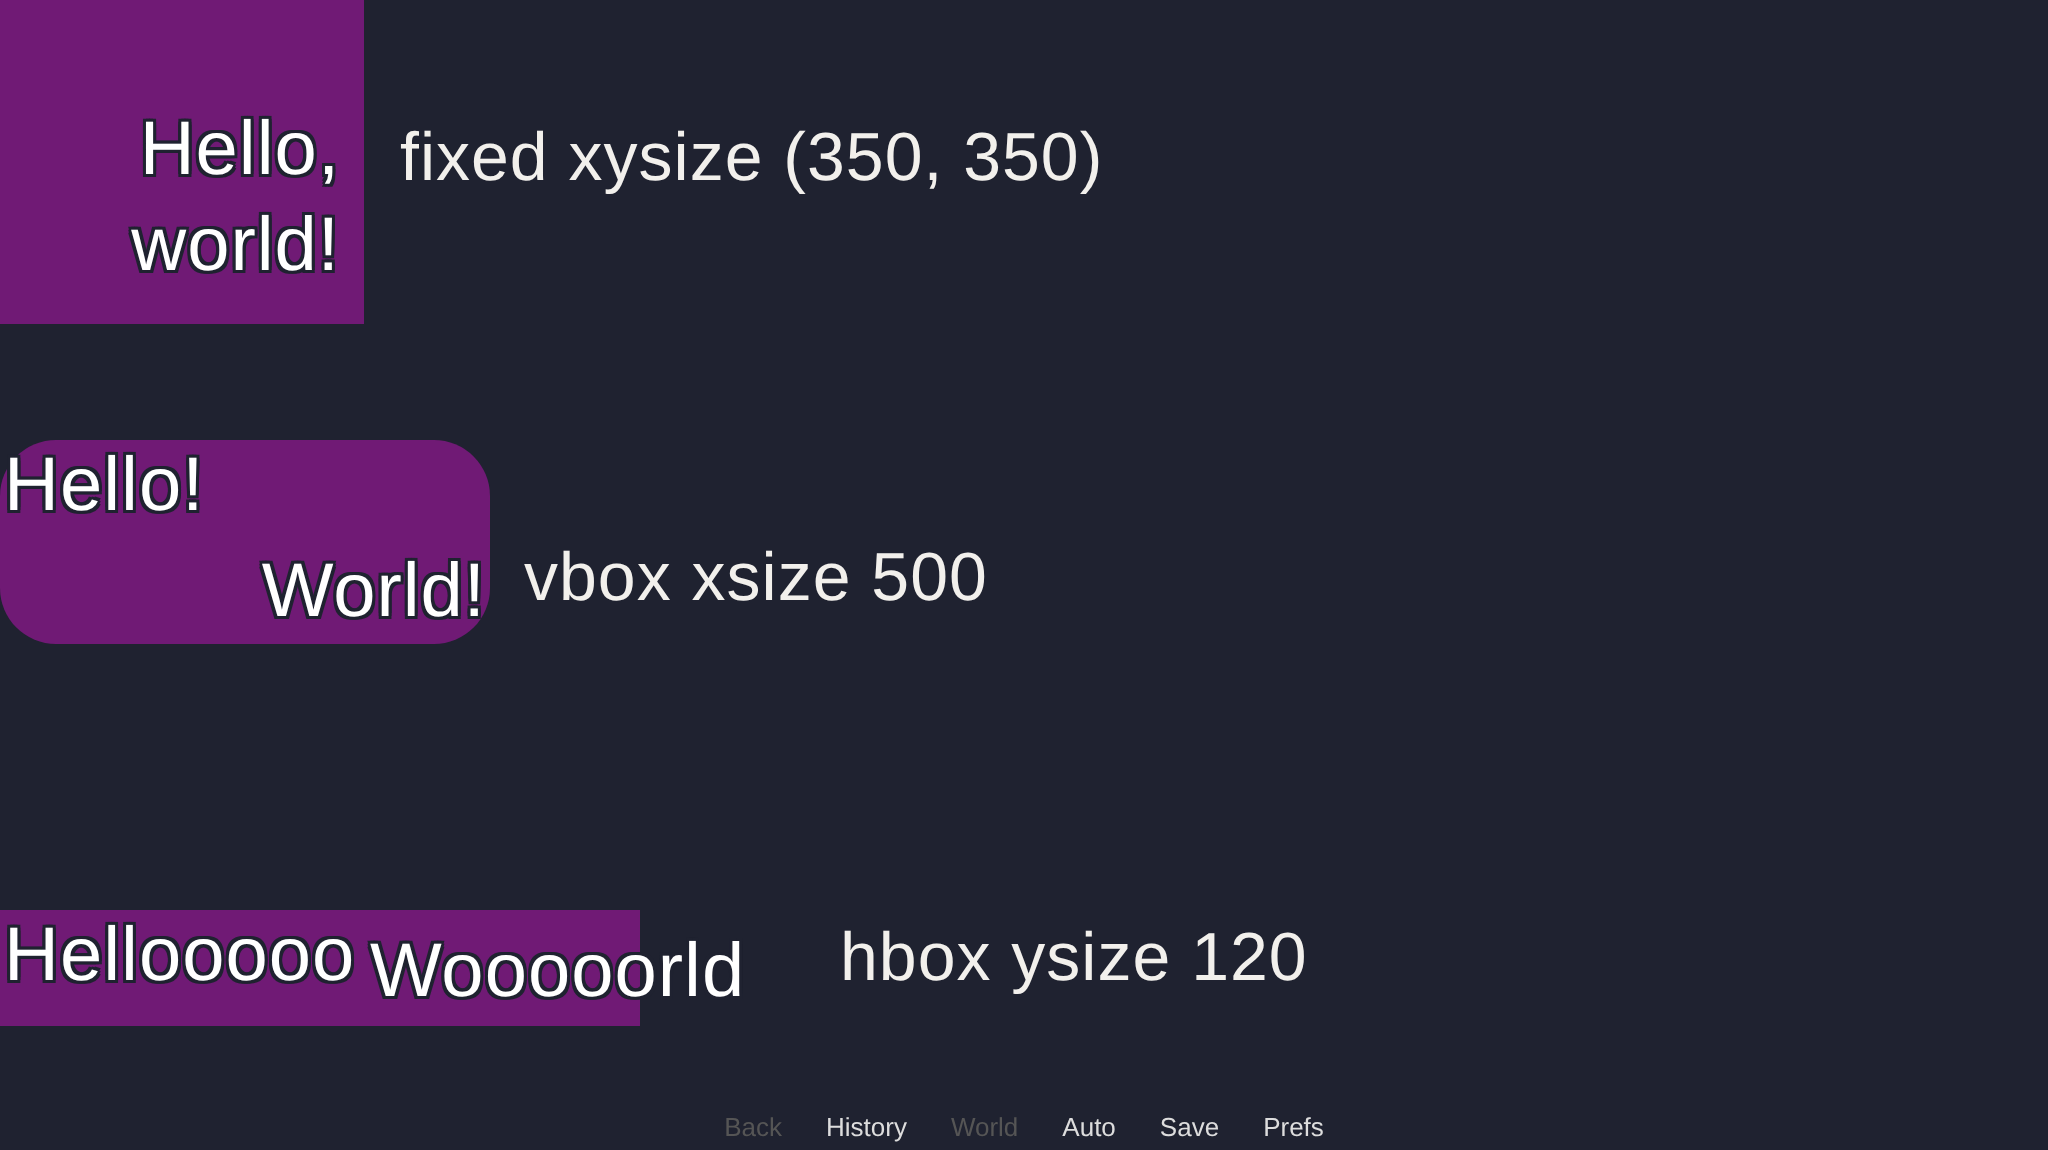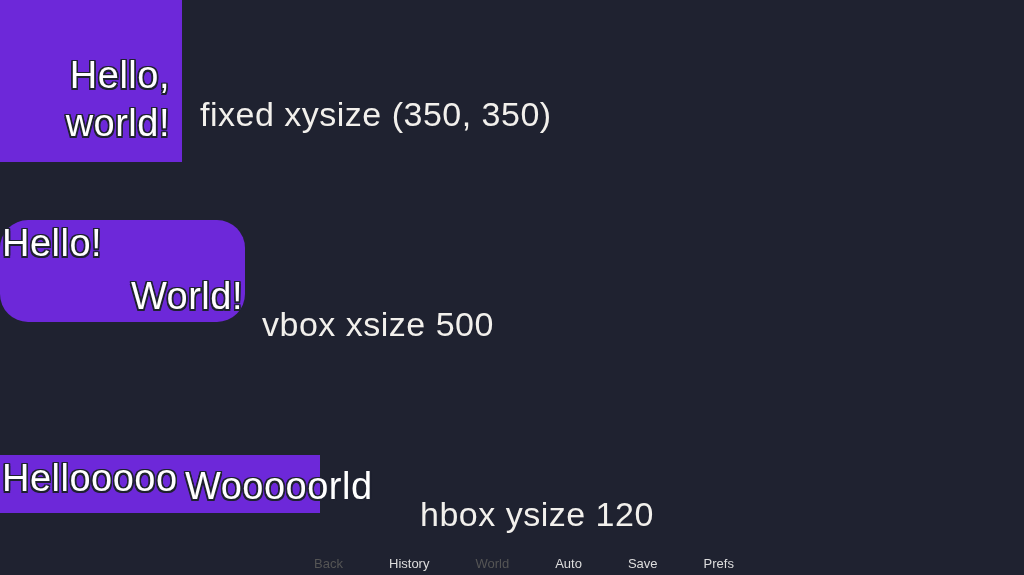--- a/index.html
+++ b/index.html
@@ -5,21 +5,21 @@
     * { margin: 0; padding: 0; box-sizing: border-box; }
     body {
       width: 1024px;
       height: 575px;
       background: #1f2230;
       font-family: Verdana, Geneva, sans-serif;
       position: relative;
       overflow: hidden;
     }
     .orange-box {
-      background: #6d28d9;
+      background: #701a75;
       position: absolute;
       padding-left: 16px;
     }
     .box-text {
       color: #fff;
       font-size: 38px;
       font-weight: normal;
       text-shadow:
         -1.5px -1.5px 0 #1f2230,
          1.5px -1.5px 0 #1f2230,
@@ -30,21 +30,20 @@
          0 -1.5px 0 #1f2230,
          0  1.5px 0 #1f2230;
       position: absolute;
       letter-spacing: 0.5px;
     }
     .caption {
       color: #f2f0ec;
       font-size: 34px;
       position: absolute;
       letter-spacing: 0.5px;
-      margin-top: 35px;
     }
     
     #b1 { left: 0; top: 0; width: 182px; height: 162px; }
     #b1t1 { right: 12px; top: 54px; }
     #b1t2 { right: 12px; top: 102px; }
     #c1 { left: 200px; top: 60px; }
     
     #b2 { left: 0; top: 220px; width: 245px; height: 102px; border-radius: 28px; }
     #b2t1 { left: 2px; top: 2px; }
     #b2t2 { right: 2px; bottom: 4px; }
@@ -61,21 +60,20 @@
       width: 100%;
       display: flex;
       justify-content: center;
       gap: 22px;
       font-size: 13px;
       font-family: Verdana, sans-serif;
     }
     .menu-item {
       color: #ddd;
       cursor: pointer;
-      margin-left: 24px;
     }
     .menu-item.dim { color: #555; }
   </style>
 </head>
 <body>
 
 <div id="b1" class="orange-box">
   <span id="b1t1" class="box-text">Hello,</span>
   <span id="b1t2" class="box-text">world!</span>
 </div>

